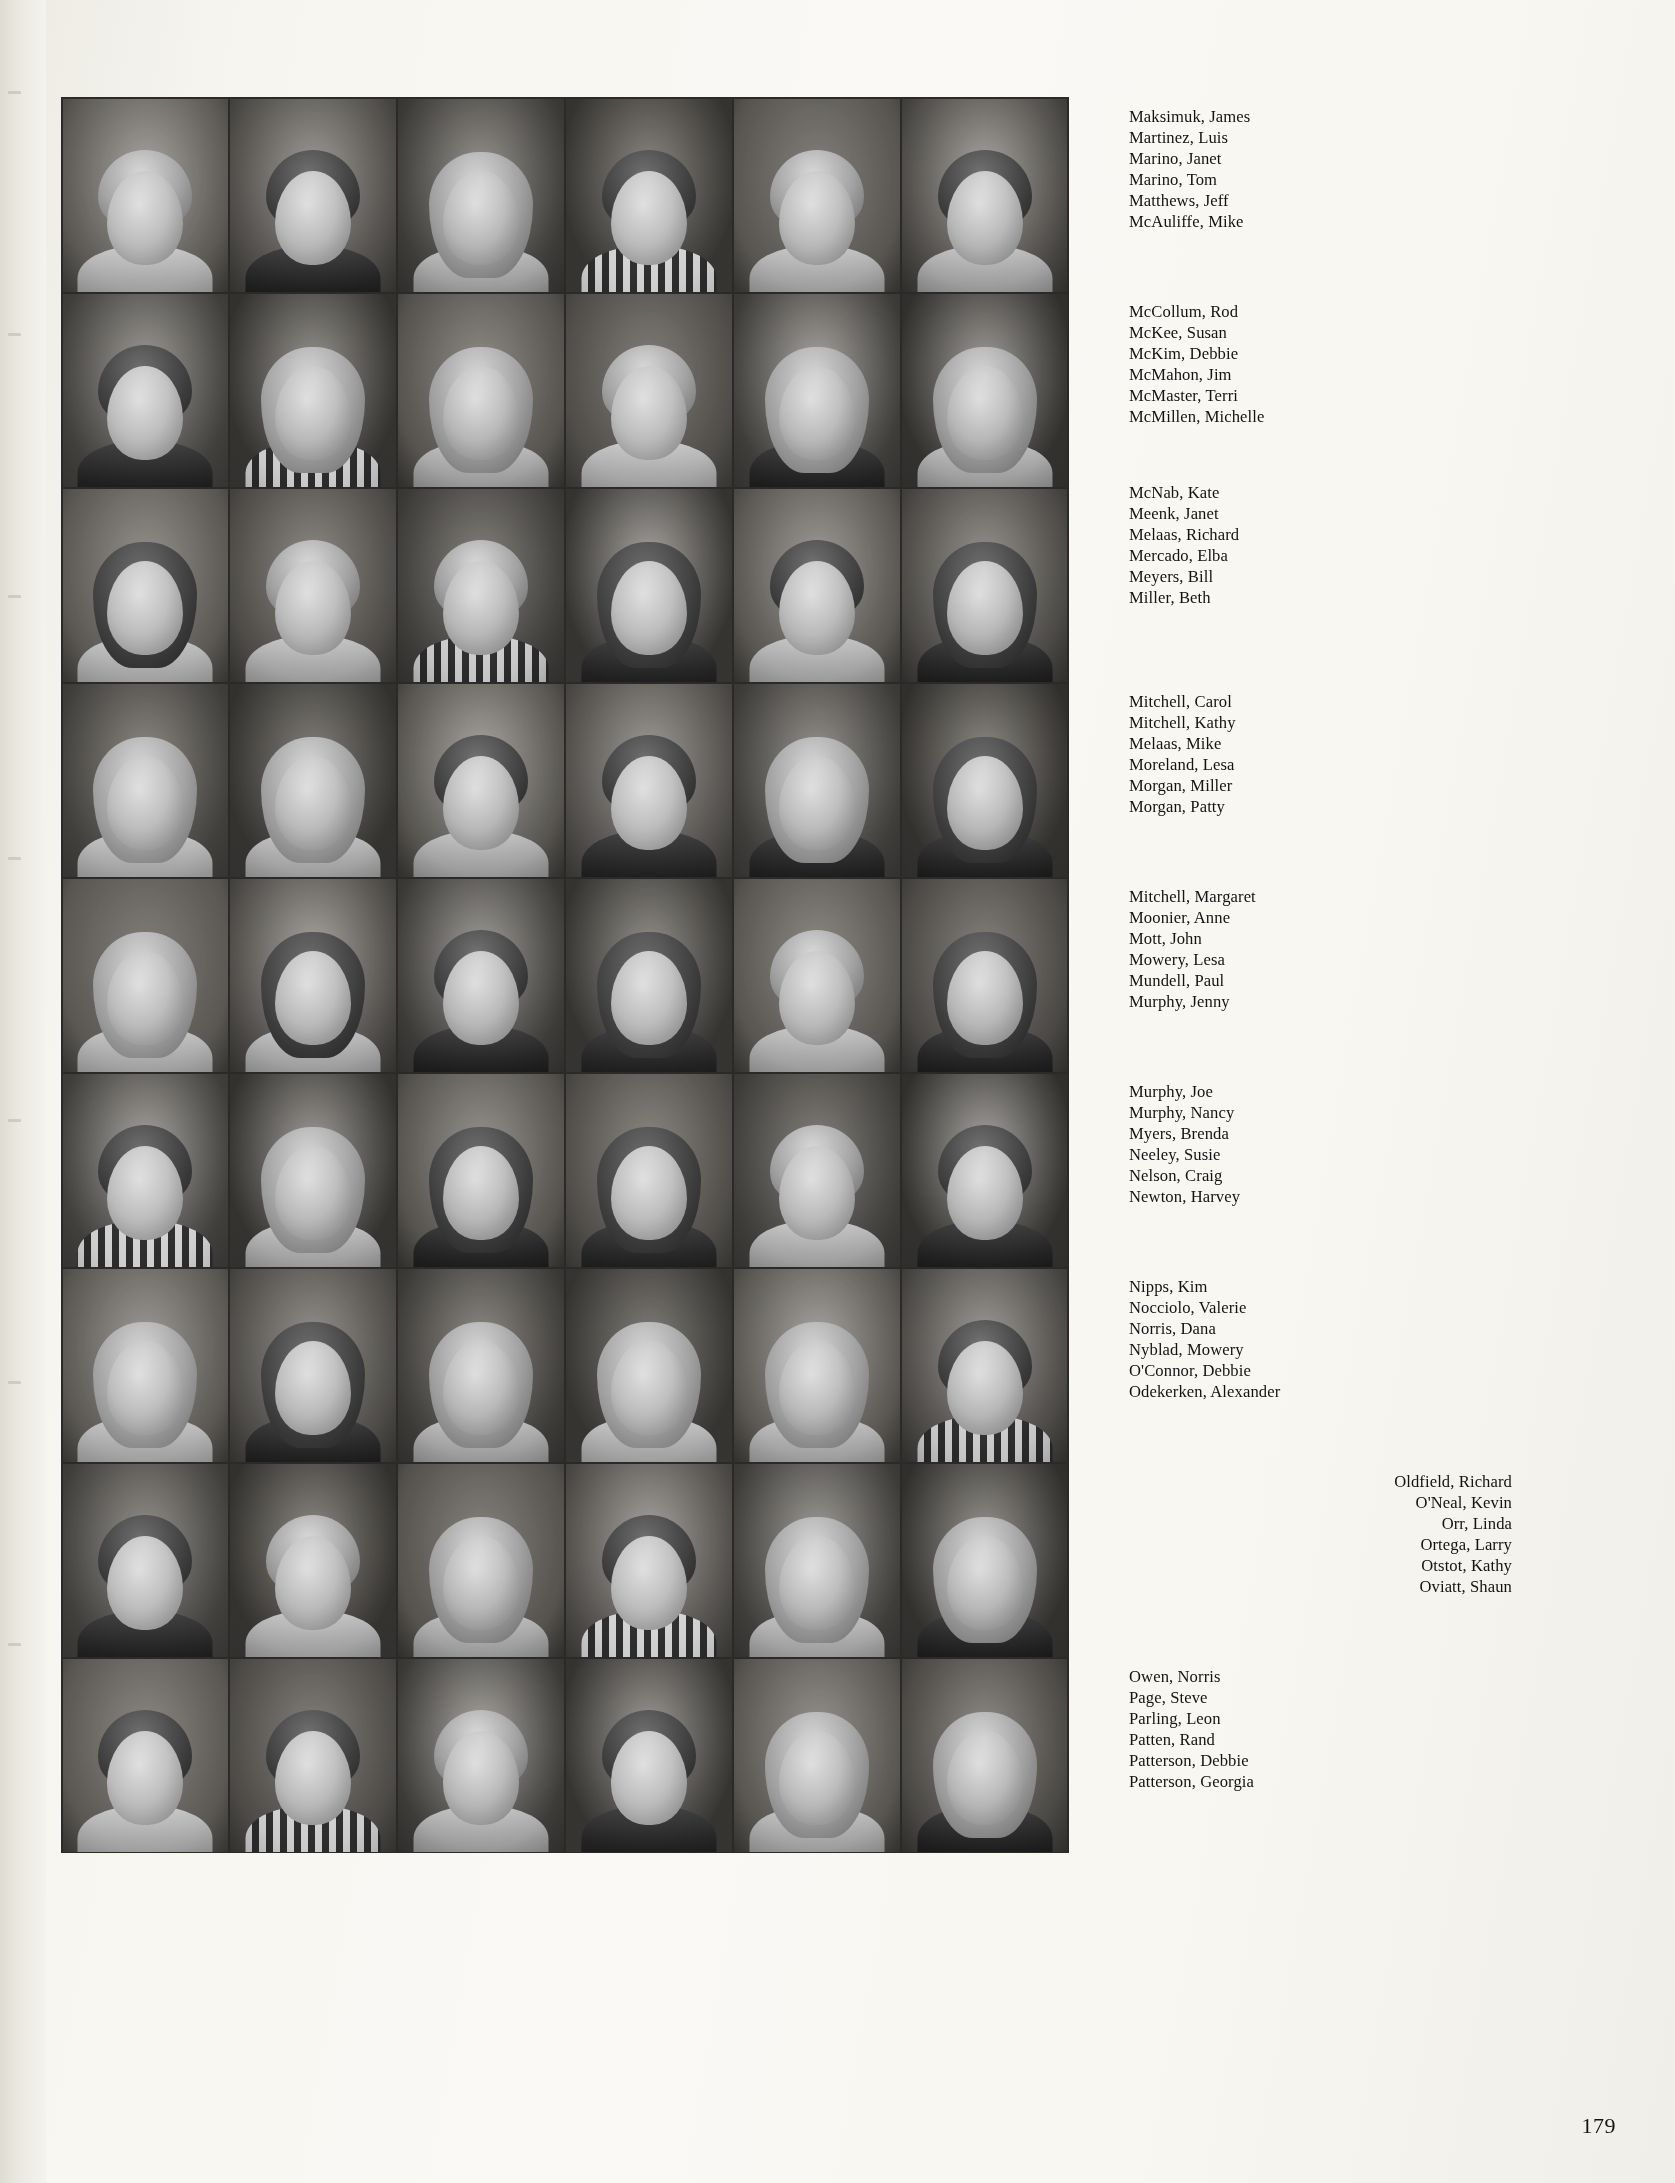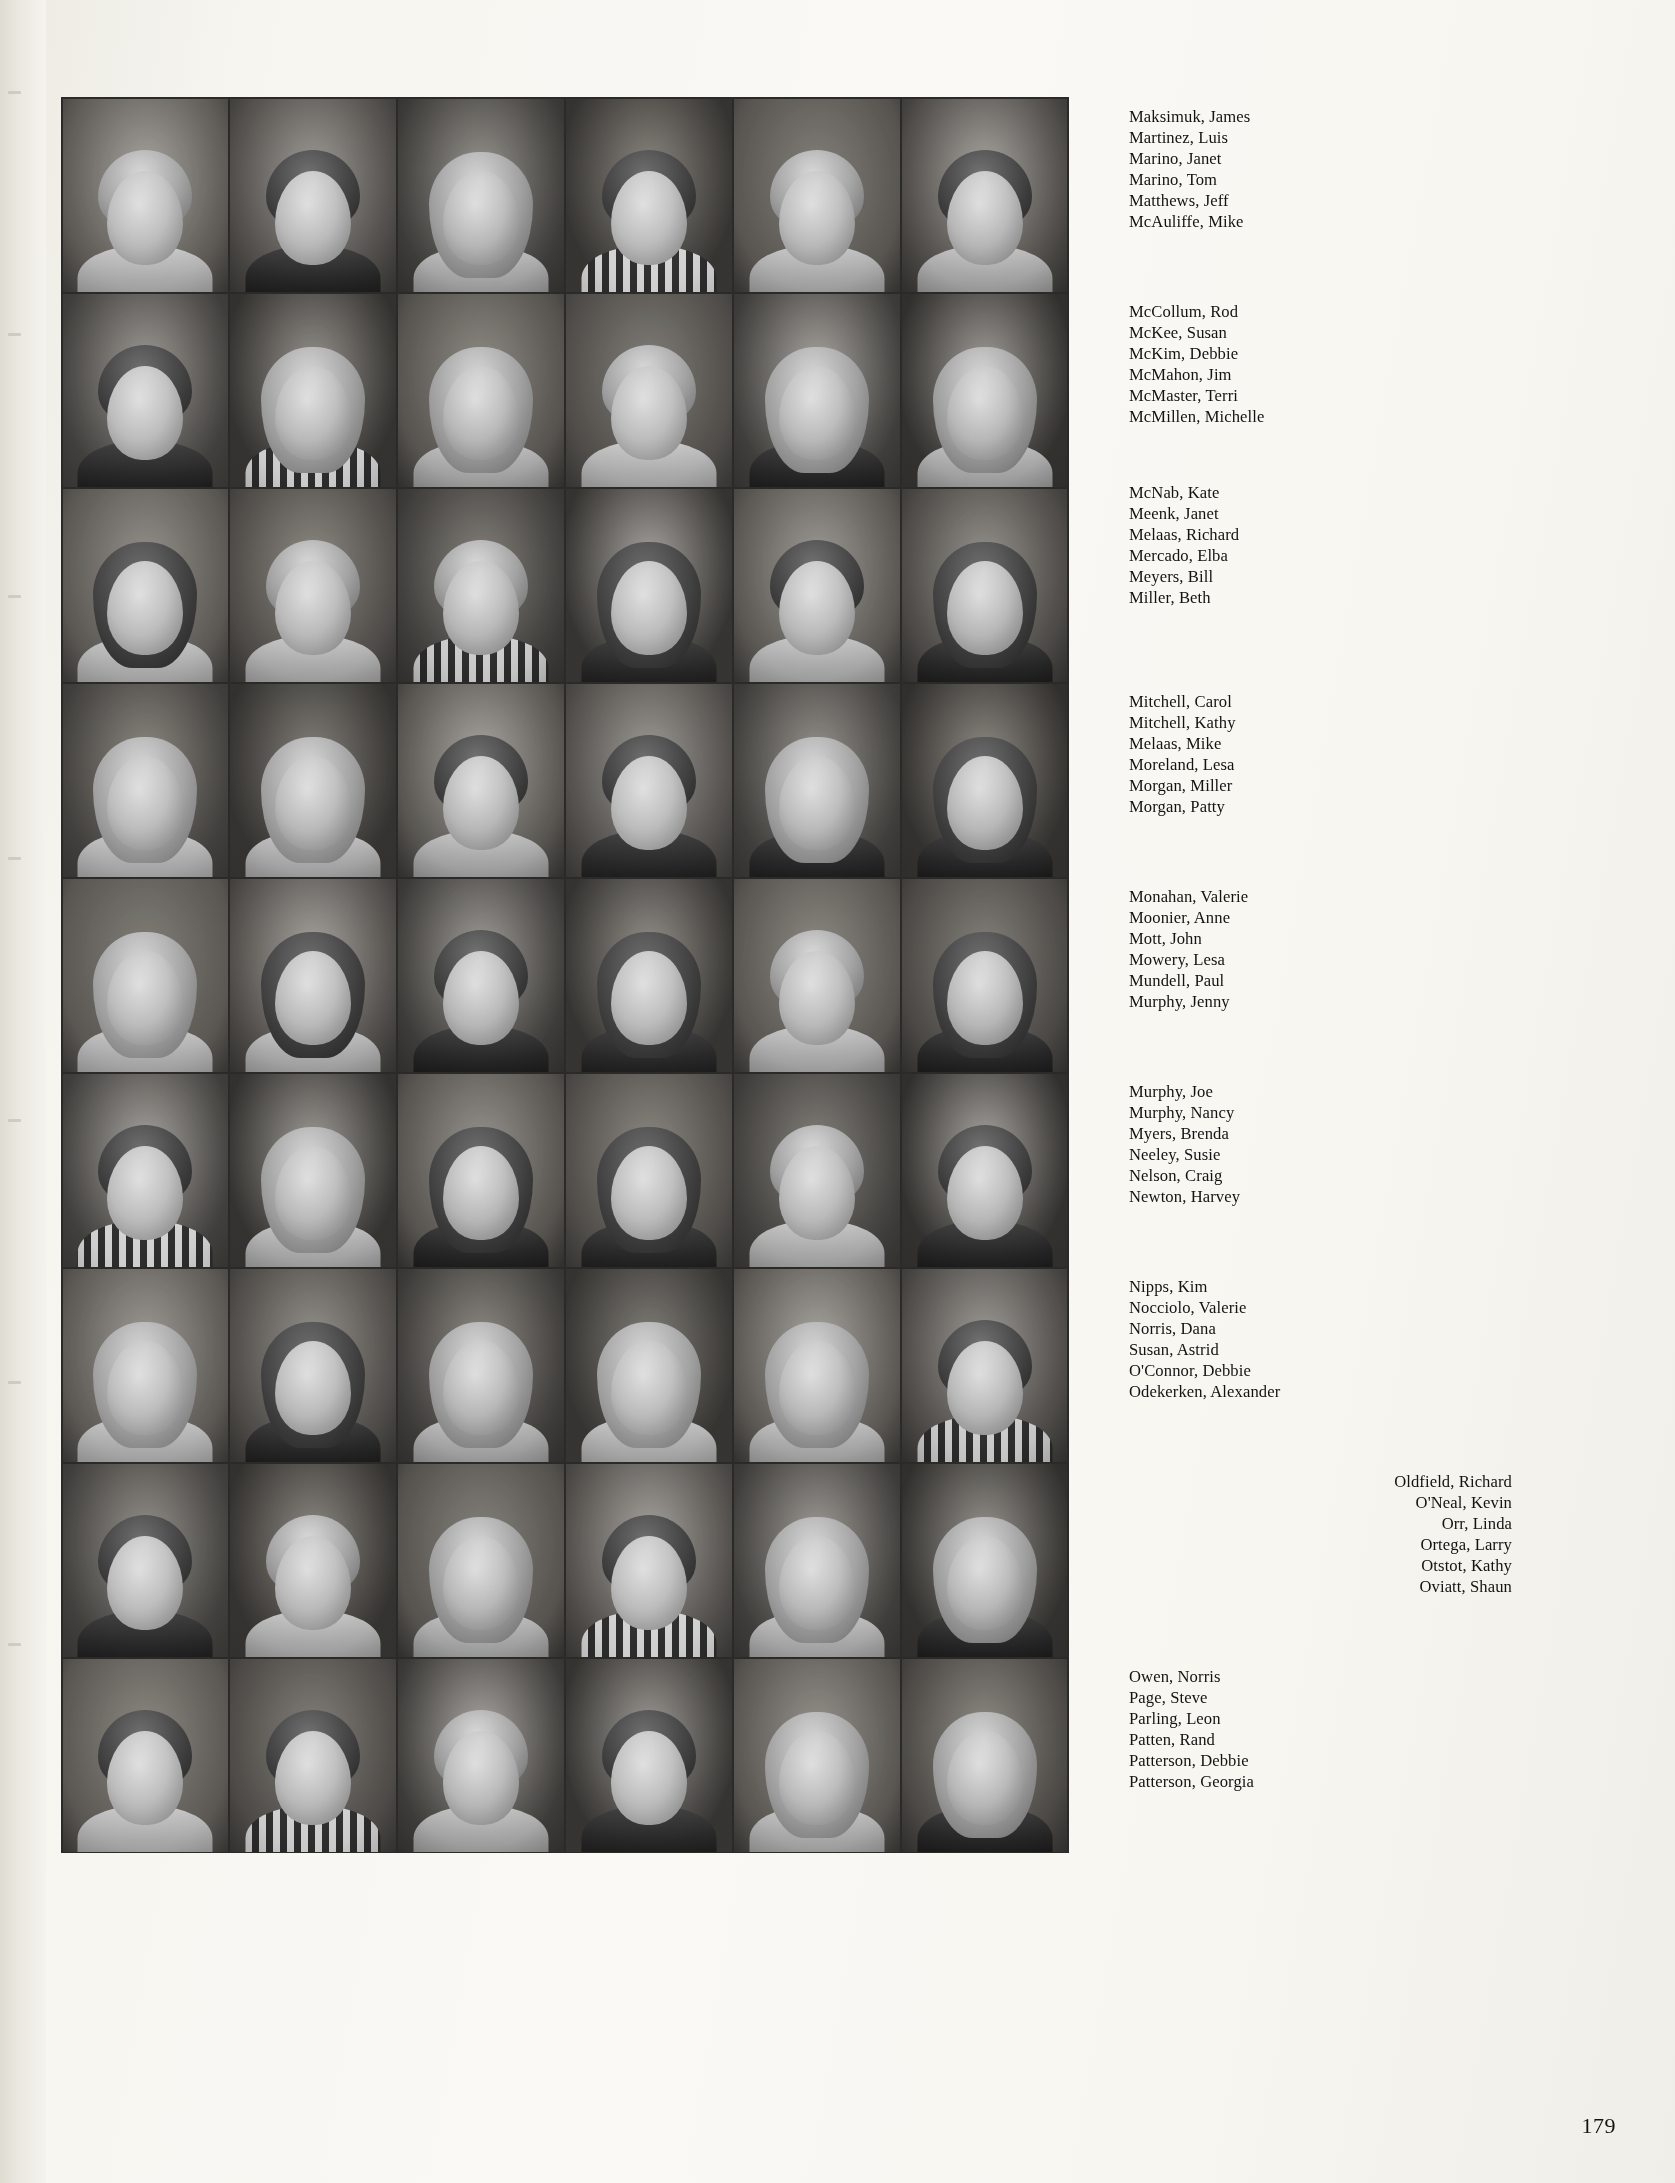--- a/index.html
+++ b/index.html
@@ -678,40 +678,40 @@
       </div>
       <div class="name-block" style="top: 585px;">
         <div>Mitchell, Carol</div>
         <div>Mitchell, Kathy</div>
         <div>Melaas, Mike</div>
         <div>Moreland, Lesa</div>
         <div>Morgan, Miller</div>
         <div>Morgan, Patty</div>
       </div>
       <div class="name-block" style="top: 780px;">
-        <div>Monahan, Valerie</div>
+        <div>Mitchell, Margaret</div>
         <div>Moonier, Anne</div>
         <div>Mott, John</div>
         <div>Mowery, Lesa</div>
         <div>Mundell, Paul</div>
         <div>Murphy, Jenny</div>
       </div>
       <div class="name-block" style="top: 975px;">
         <div>Murphy, Joe</div>
         <div>Murphy, Nancy</div>
         <div>Myers, Brenda</div>
         <div>Neeley, Susie</div>
         <div>Nelson, Craig</div>
         <div>Newton, Harvey</div>
       </div>
       <div class="name-block" style="top: 1170px;">
         <div>Nipps, Kim</div>
         <div>Nocciolo, Valerie</div>
         <div>Norris, Dana</div>
-        <div>Susan, Astrid</div>
+        <div>Nyblad, Mowery</div>
         <div>O'Connor, Debbie</div>
         <div>Odekerken, Alexander</div>
       </div>
       <div class="name-block" style="top: 1365px; text-align: right;">
         <div>Oldfield, Richard</div>
         <div>O'Neal, Kevin</div>
         <div>Orr, Linda</div>
         <div>Ortega, Larry</div>
         <div>Otstot, Kathy</div>
         <div>Oviatt, Shaun</div>

